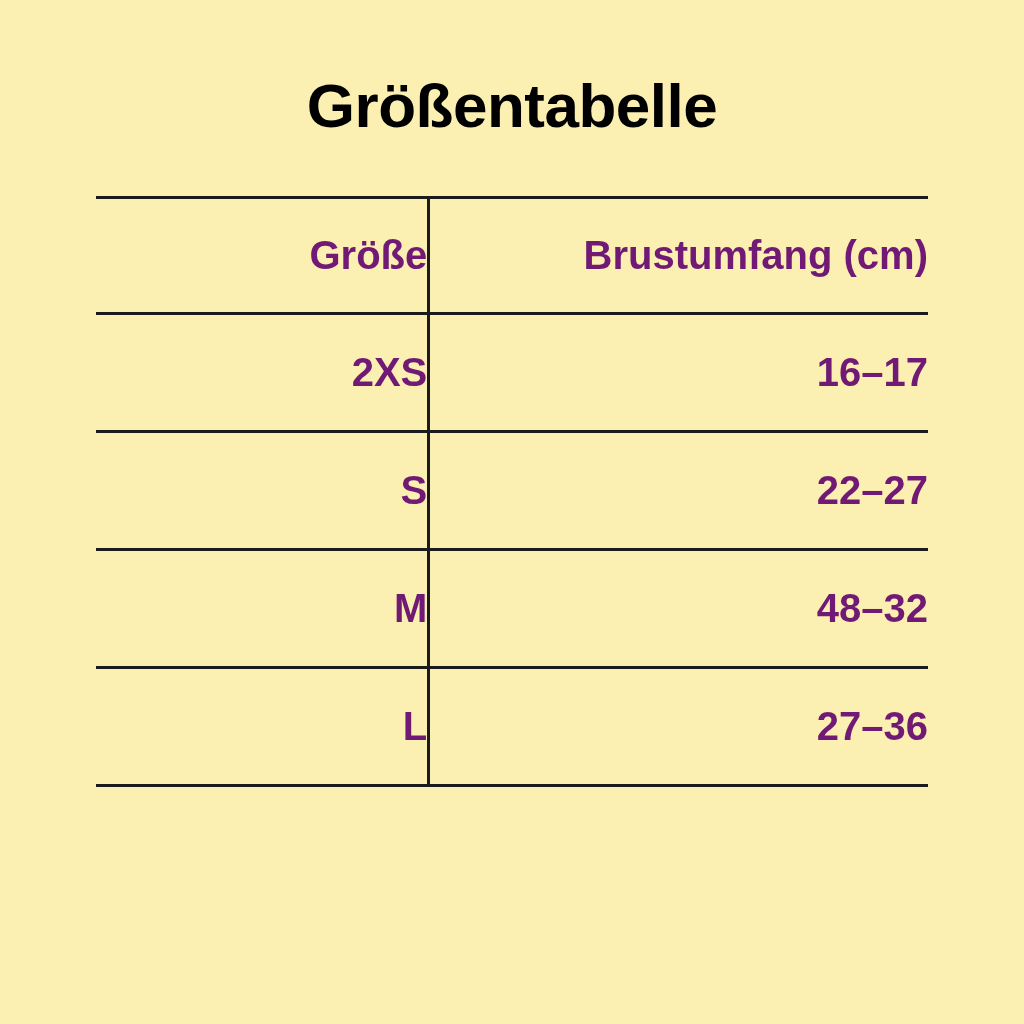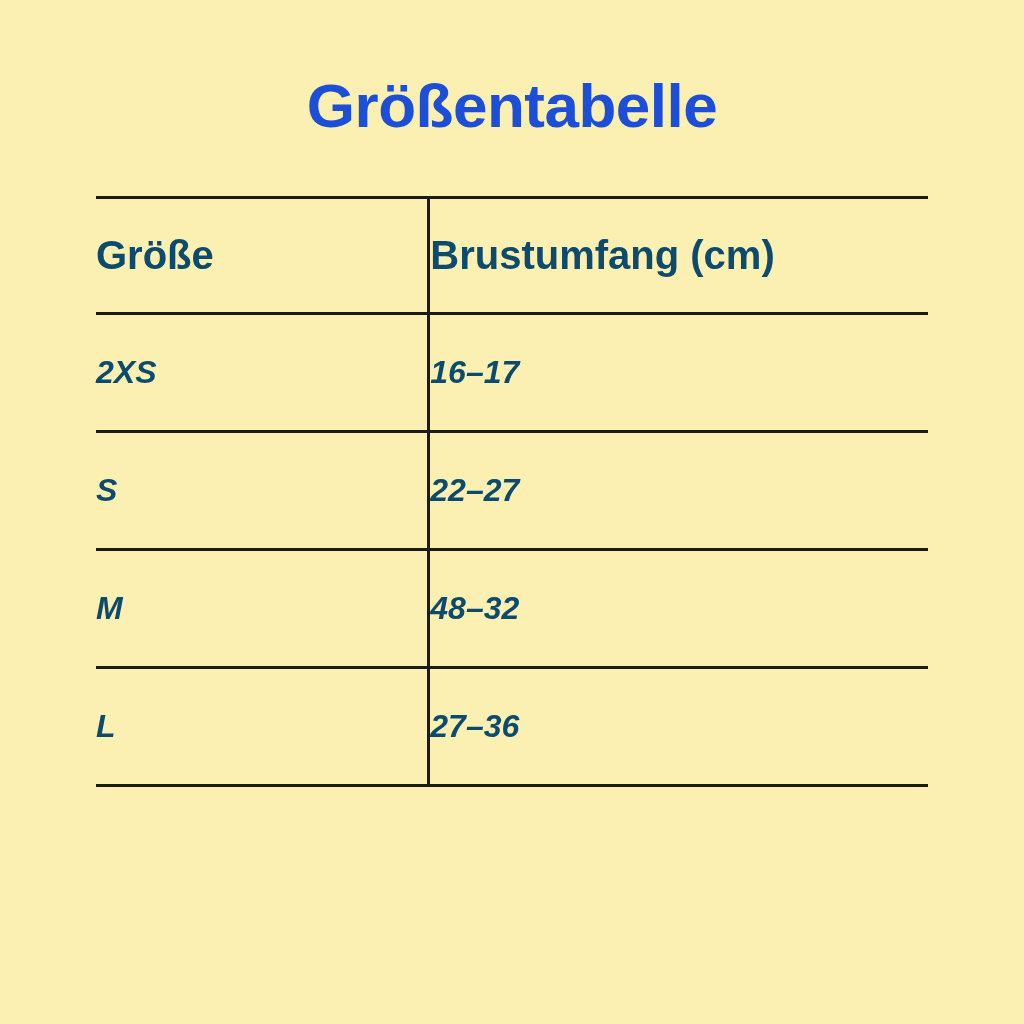--- a/index.html
+++ b/index.html
@@ -21,53 +21,52 @@
     box-sizing: border-box;
   }
   .title {
     text-align: center;
     font-size: 62px;
     font-weight: 700;
     letter-spacing: -0.5px;
     line-height: 1.1;
     margin: 0;
     padding-top: 72px;
-    color: #1d4ed8;
+    color: #000000;
   }
   .table-wrap {
     margin: 0 auto;
     width: 832px;
     padding-top: 56px;
   }
   table.size-table {
     width: 100%;
     border-collapse: collapse;
     table-layout: fixed;
   }
   table.size-table col.col-size { width: 40%; }
   table.size-table col.col-chest { width: 60%; }
 
   table.size-table th,
   table.size-table td {
     border-top: 3px solid #1b1b1b;
     border-bottom: 3px solid #1b1b1b;
-    text-align: left;
+    text-align: right;
     vertical-align: middle;
     padding: 0;
     height: 115px;
     font-weight: 700;
-    color: #0c4a6e;
+    color: #701a75;
   }
   table.size-table th {
     font-size: 40px;
     height: 113px;
   }
   table.size-table td {
-    font-size: 32px;
-    font-style: italic;
+    font-size: 40px;
   }
   table.size-table th.col-a,
   table.size-table td.col-a {
     border-right: 3px solid #1b1b1b;
   }
   table.size-table tbody tr td {
     border-top: none;
   }
   table.size-table thead th {
     border-bottom: 3px solid #1b1b1b;

